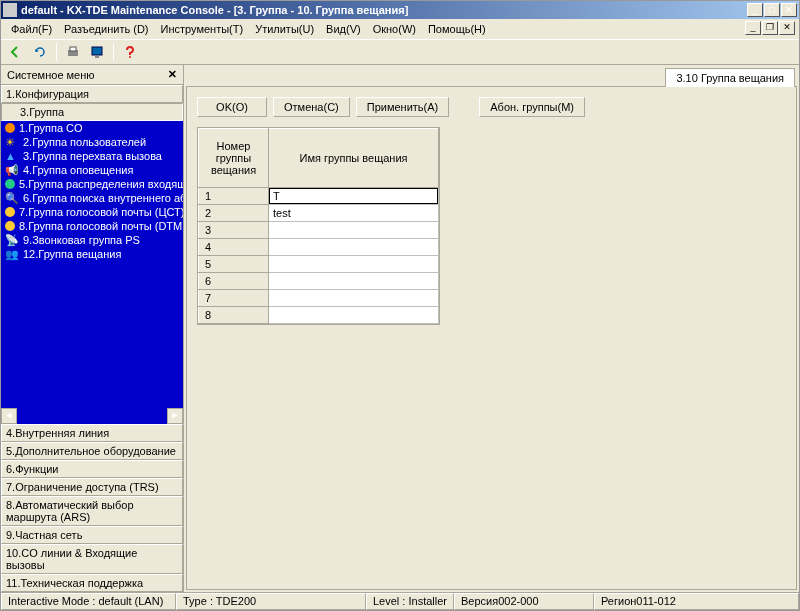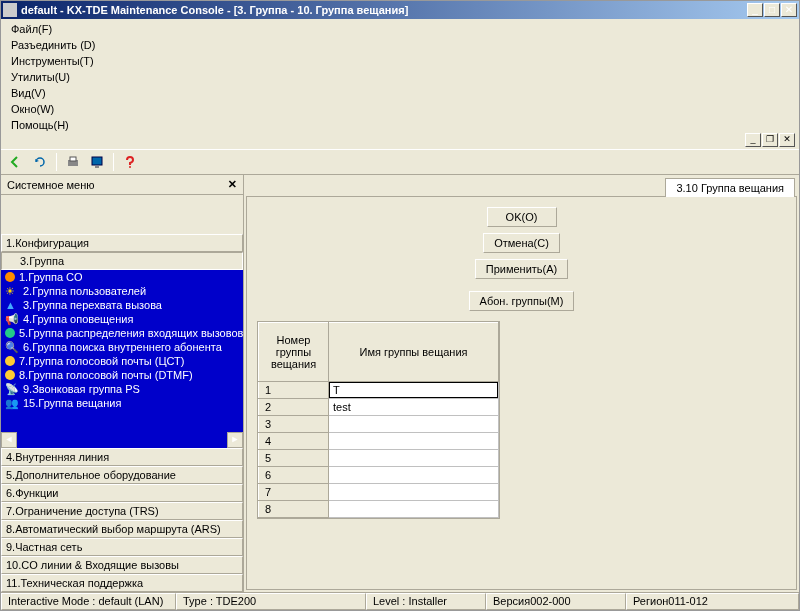--- a/index.html
+++ b/index.html
@@ -2,61 +2,61 @@
 <html><head>
 <meta charset="utf-8">
 <style>
 * { box-sizing: border-box; margin: 0; padding: 0; font-family: Tahoma, sans-serif; font-size: 11px; }
 body { background: #ece9d8; width: 800px; height: 611px; overflow: hidden; display: flex; flex-direction: column; border: 1px solid #999; }
 .titlebar { background: linear-gradient(to right, #0a246a, #a6caf0); color: #fff; height: 18px; display: flex; align-items: center; padding: 0 2px; }
 .titlebar-icon { width: 14px; height: 14px; background: #ccc; margin-right: 4px; }
 .titlebar-title { flex: 1; font-weight: bold; }
 .win-btns { display: flex; gap: 1px; }
 .win-btn { width: 16px; height: 14px; background: #ece9d8; border: 1px solid #fff; border-right-color: #555; border-bottom-color: #555; text-align: center; line-height: 11px; font-family: Arial; font-size: 10px; cursor: pointer; }
-.menubar { background: #ece9d8; display: flex; padding: 2px 4px; flex-direction: column; }
+.menubar { background: #ece9d8; display: flex; padding: 2px 4px; }
 .menubar-item { padding: 2px 6px; cursor: pointer; }
 .mdi-btns { margin-left: auto; display: flex; gap: 1px; }
 .mdi-btn { width: 16px; height: 14px; background: #ece9d8; border: 1px solid #fff; border-right-color: #555; border-bottom-color: #555; text-align: center; line-height: 10px; font-size: 9px; cursor: pointer; }
 .toolbar { background: #ece9d8; border-top: 1px solid #fff; border-bottom: 1px solid #aca899; padding: 2px 4px; display: flex; align-items: center; gap: 2px; height: 26px; }
 .tool-btn { width: 22px; height: 20px; display: flex; align-items: center; justify-content: center; cursor: pointer; }
 .tool-sep { width: 1px; height: 18px; background: #aca899; margin: 0 3px; border-right: 1px solid #fff; }
 .main-area { flex: 1; display: flex; overflow: hidden; }
-.sidebar { width: 243px; display: flex; flex-direction: column; border-right: 1px solid #aca899; background: #ece9d8; gap: 39px; }
+.sidebar { width: 183px; display: flex; flex-direction: column; border-right: 1px solid #aca899; background: #ece9d8; }
 .sidebar-header { background: #ece9d8; padding: 3px 6px; border-bottom: 1px solid #aca899; display: flex; align-items: center; }
 .sidebar-header-title { flex: 1; }
 .sidebar-close { cursor: pointer; font-weight: bold; }
 .sidebar-body { flex: 1; display: flex; flex-direction: column; overflow: hidden; }
 .cat-btn { background: #ece9d8; border: 1px solid #fff; border-right-color: #aca899; border-bottom-color: #aca899; padding: 2px 4px; text-align: left; cursor: pointer; }
 .cat-btn.active { border-top-color: #aca899; border-left-color: #aca899; border-right-color: #fff; border-bottom-color: #fff; padding-left: 18px; }
 .tree-panel { flex: 1; background: #0000ca; color: #fff; overflow: auto; position: relative; }
 .tree-item { padding: 1px 17px 1px 4px; display: flex; align-items: center; gap: 4px; white-space: nowrap; cursor: pointer; }
 .tree-icon { width: 14px; height: 12px; display: inline-block; flex-shrink: 0; }
 .scroll-left, .scroll-right { position: absolute; bottom: 0; height: 16px; width: 16px; background: #ece9d8; border: 1px solid #aca899; text-align: center; line-height: 13px; font-size: 9px; cursor: pointer; }
 .scroll-left { left: 0; }
 .scroll-right { right: 0; }
 .content { flex: 1; background: #ece9d8; display: flex; flex-direction: column; padding: 2px; overflow: hidden; }
 .tab-strip { display: flex; border-bottom: 1px solid #aca899; justify-content: flex-end; }
 .tab { background: #ece9d8; border: 1px solid #aca899; border-bottom: none; padding: 3px 10px; margin-right: 2px; cursor: pointer; position: relative; top: 1px; background: #fff; }
 .content-body { flex: 1; border: 1px solid #aca899; border-top: none; background: #ece9d8; padding: 10px; overflow: hidden; }
-.btn-row { display: flex; gap: 6px; margin-bottom: 10px; align-items: center; flex-direction: column; }
+.btn-row { display: flex; gap: 6px; margin-bottom: 10px; align-items: center; }
 .btn { background: #ece9d8; border: 1px solid #aca899; border-top-color: #fff; border-left-color: #fff; padding: 3px 10px; min-width: 70px; cursor: pointer; text-align: center; }
 .table-wrap { border: 1px solid #aca899; display: inline-block; }
 table { border-collapse: collapse; background: #fff; }
 th { background: #ece9d8; border: 1px solid #aca899; border-top-color: #fff; border-left-color: #fff; padding: 11px 6px; text-align: center; font-weight: normal; }
 th.col1 { width: 70px; }
 td { border: 1px solid #c0c0c0; padding: 1px 4px; height: 17px; }
 td.rowhead { background: #ece9d8; border: 1px solid #aca899; border-top-color: #fff; border-left-color: #fff; text-align: left; padding-left: 6px; width: 70px; }
 td.cell { width: 170px; }
 td.editing { padding: 0; }
 td.editing input { width: 100%; height: 100%; border: 1px solid #000; padding: 1px 3px; font-size: 11px; outline: none; }
 .statusbar { display: flex; border-top: 1px solid #aca899; background: #ece9d8; height: 18px; }
 .status-cell { border: 1px solid #fff; border-right-color: #aca899; border-bottom-color: #aca899; padding: 1px 6px; }
 .status-cell.w1 { width: 175px; }
 .status-cell.w2 { width: 190px; }
-.status-cell.w3 { width: 120px; }
+.status-cell.w3 { width: 88px; }
 .status-cell.w4 { width: 140px; }
 .status-cell.w5 { flex: 1; }
 .orange-dot { width: 10px; height: 10px; border-radius: 50%; background: #ff8c00; display: inline-block; }
 .yellow-star { color: #ffd700; }
 .blue-tri { color: #44aaff; }
 .green-ball { width: 10px; height: 10px; border-radius: 50%; background: #2c8; display: inline-block; }
 .yellow-ball { width: 10px; height: 10px; border-radius: 50%; background: #fc3; display: inline-block; }
 .people { color: #fc3; }
 </style>
 </head>
@@ -162,21 +162,21 @@
         <div class="tree-item">
             <span class="tree-icon yellow-ball"></span>
             <span>8.Группа голосовой почты (DTMF)</span>
           </div>
         <div class="tree-item">
             <span class="tree-icon">📡</span>
             <span>9.Звонковая группа PS</span>
           </div>
         <div class="tree-item">
             <span class="tree-icon people">👥</span>
-            <span>15.Группа вещания</span>
+            <span>12.Группа вещания</span>
           </div>
         <div class="scroll-left">◄</div>
         <div class="scroll-right">►</div>
       </div>
       <div class="cat-btn">4.Внутренняя линия</div>
       <div class="cat-btn">5.Дополнительное оборудование</div>
       <div class="cat-btn">6.Функции</div>
       <div class="cat-btn">7.Ограничение доступа (TRS)</div>
       <div class="cat-btn">8.Автоматический выбор маршрута (ARS)</div>
       <div class="cat-btn">9.Частная сеть</div>

